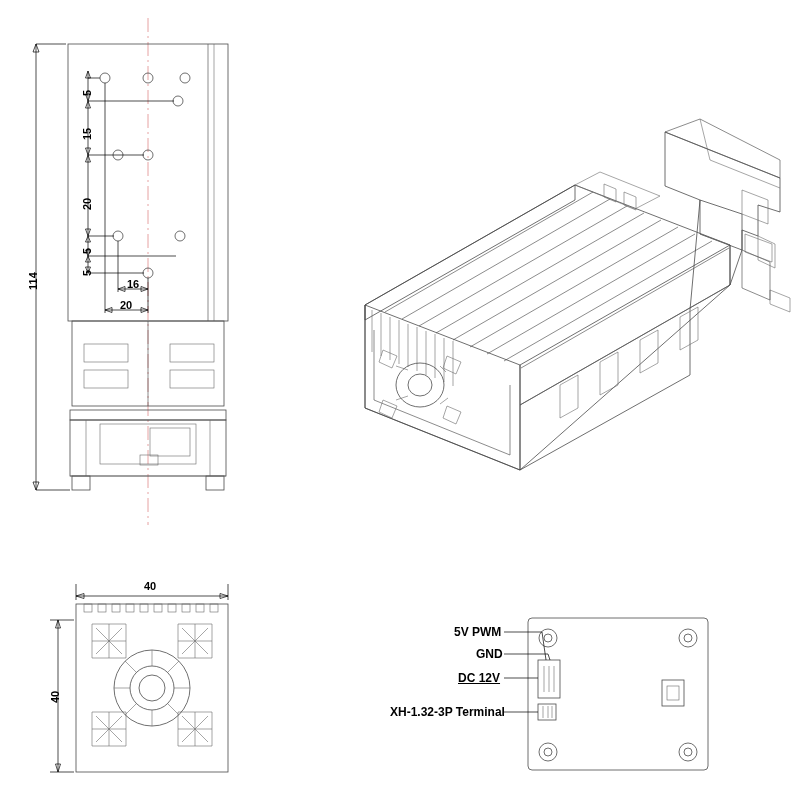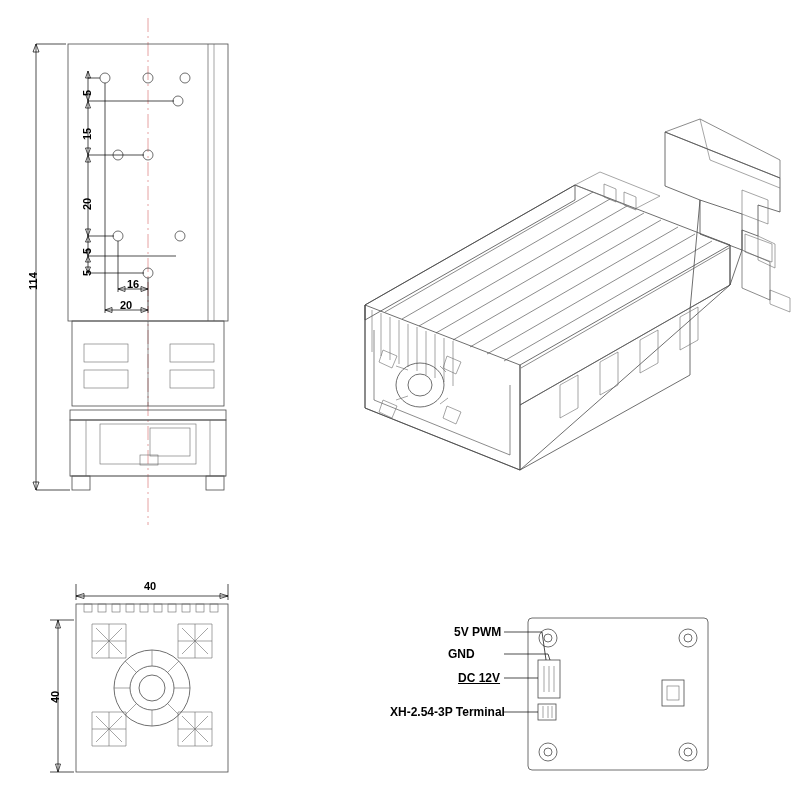--- a/index.html
+++ b/index.html
@@ -273,17 +273,17 @@
   <div class="lbl rot" style="left:82px; top:210px;">20</div>
   <div class="lbl rot" style="left:82px; top:254px;">5</div>
   <div class="lbl rot" style="left:82px; top:276px;">5</div>
   <div class="lbl" style="left:127px; top:279px;">16</div>
   <div class="lbl" style="left:120px; top:300px;">20</div>
 
   <div class="lbl" style="left:144px; top:581px;">40</div>
   <div class="lbl rot" style="left:50px; top:703px;">40</div>
 
   <div class="lbl term" style="left:454px; top:626px;">5V PWM</div>
-  <div class="lbl term" style="left:448px; top:648px;">GND</div>
+  <div class="lbl term" style="left:476px; top:648px;">GND</div>
   <div class="lbl term" style="left:458px; top:672px;text-decoration:underline;">DC 12V</div>
-  <div class="lbl term" style="left:390px; top:706px;">XH-2.54-3P Terminal</div>
+  <div class="lbl term" style="left:390px; top:706px;">XH-1.32-3P Terminal</div>
 
 </div>
 
 </body></html>

